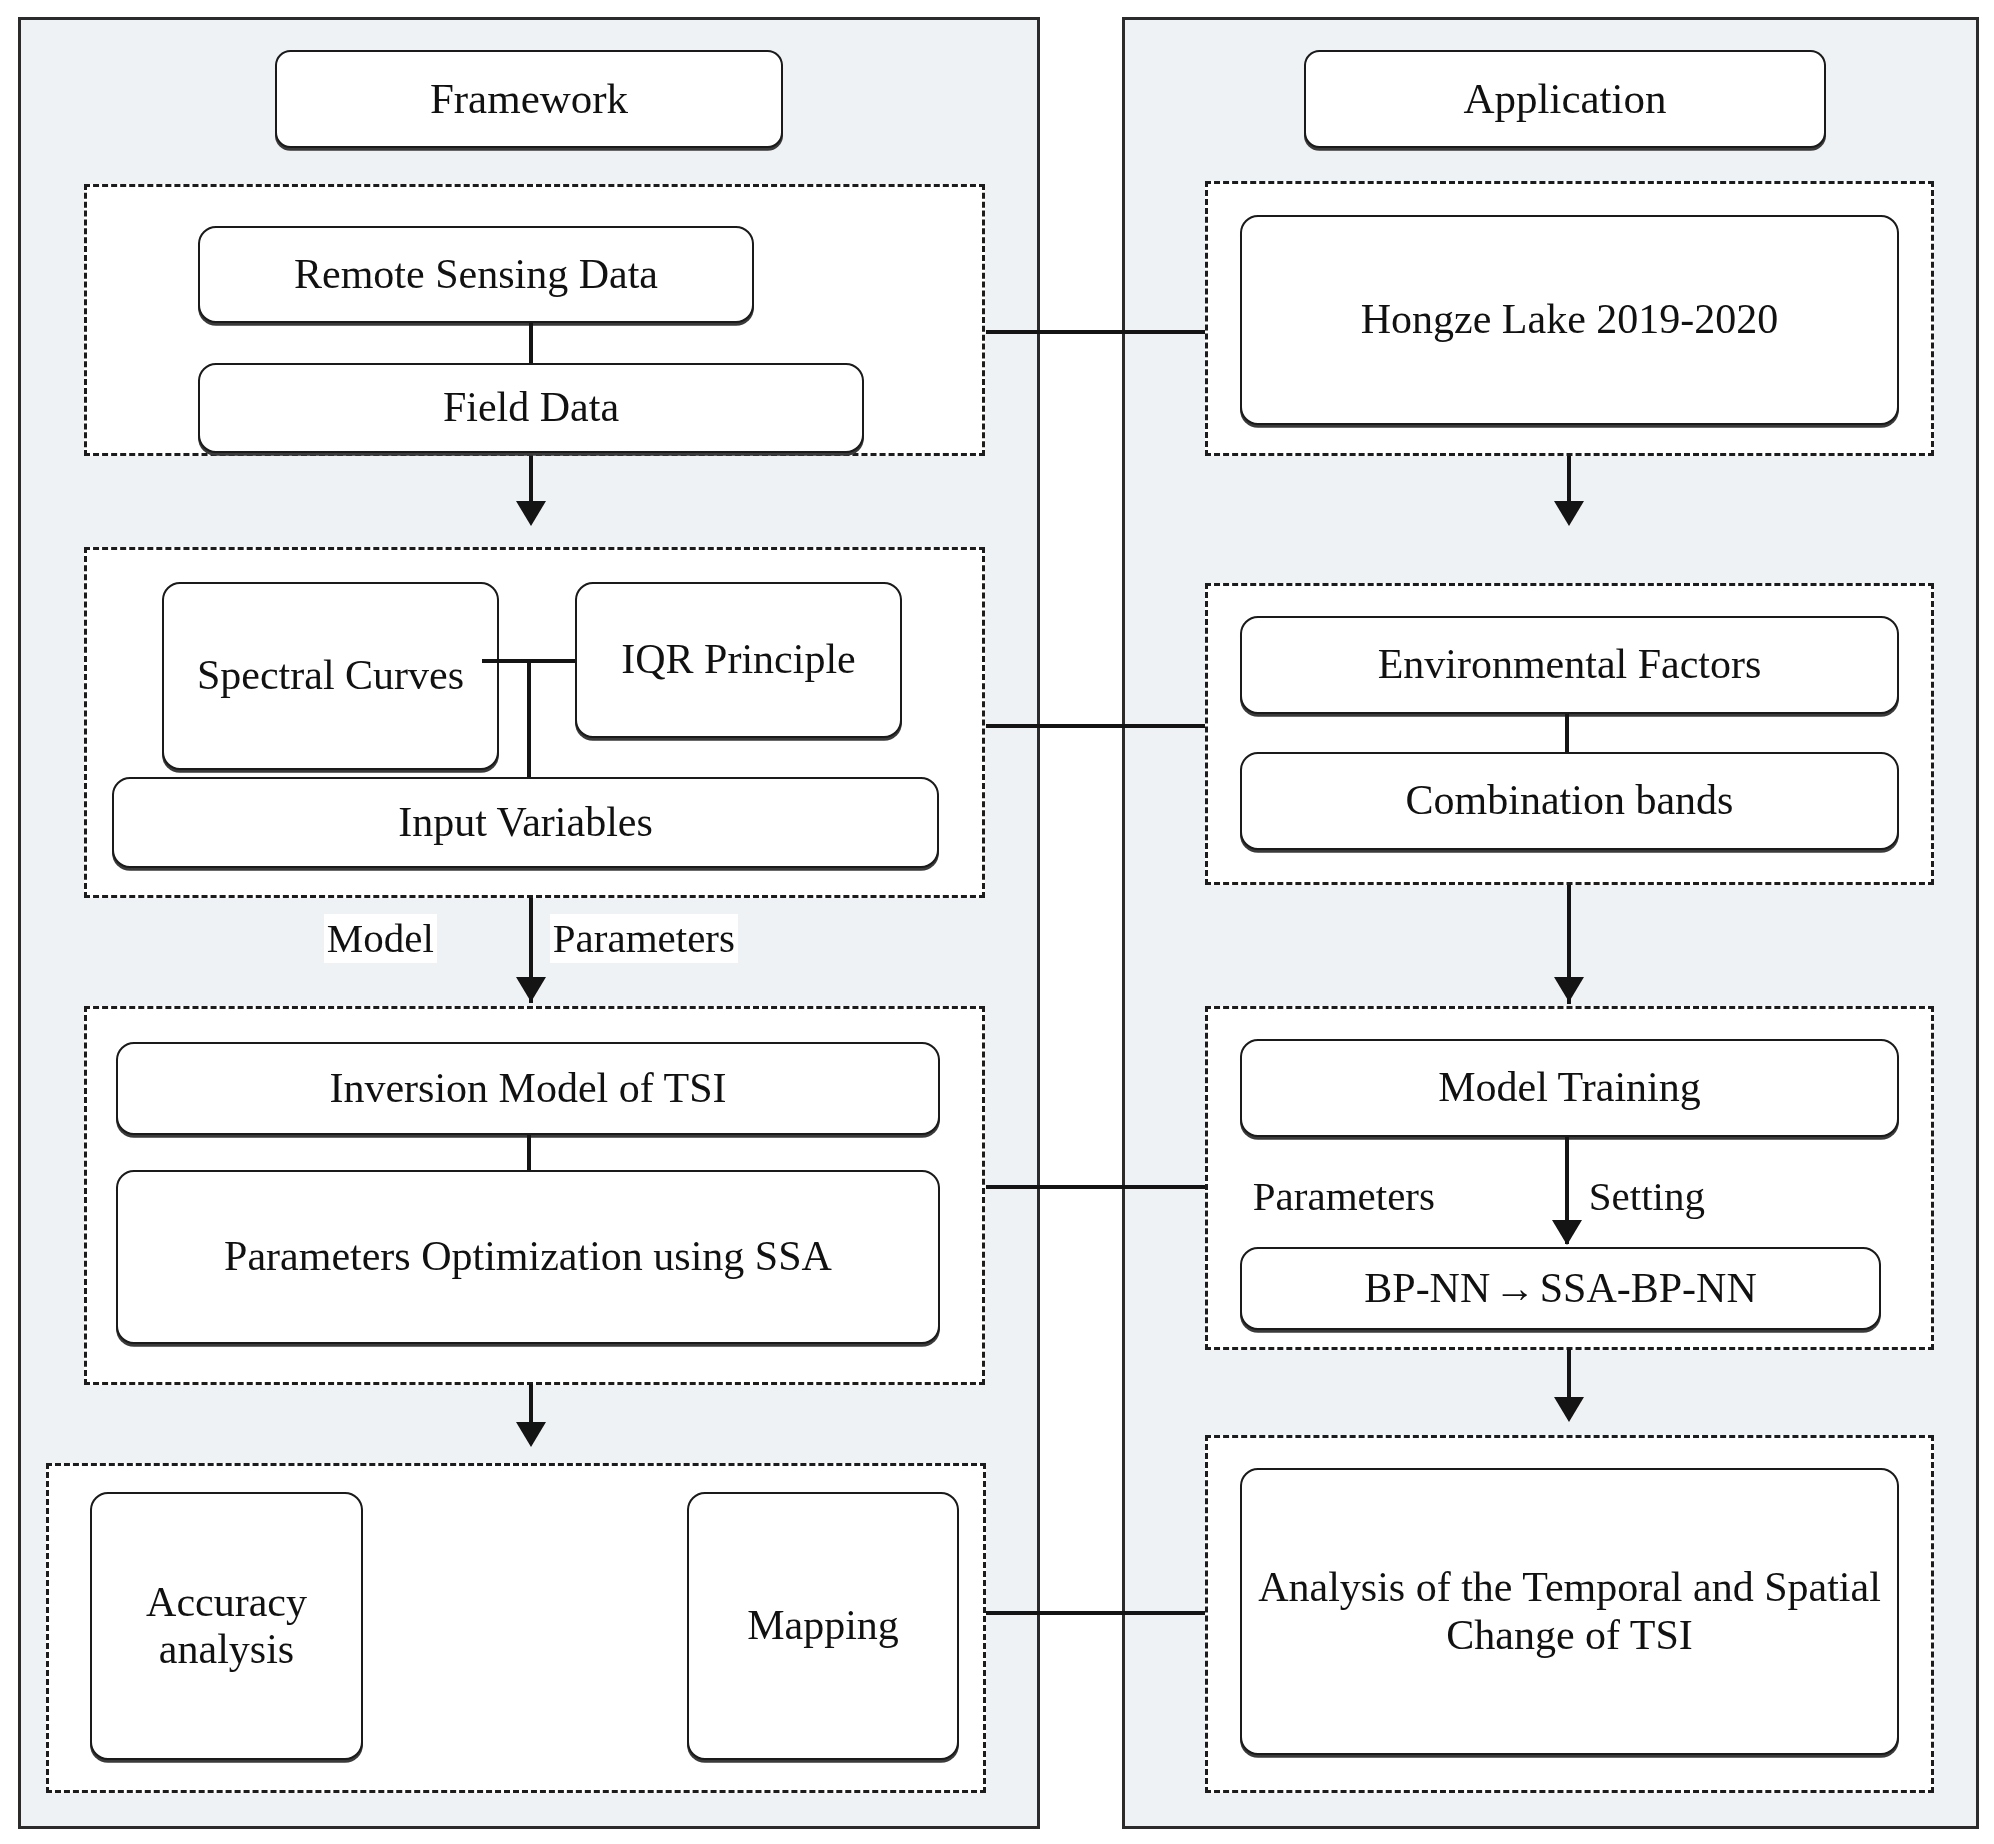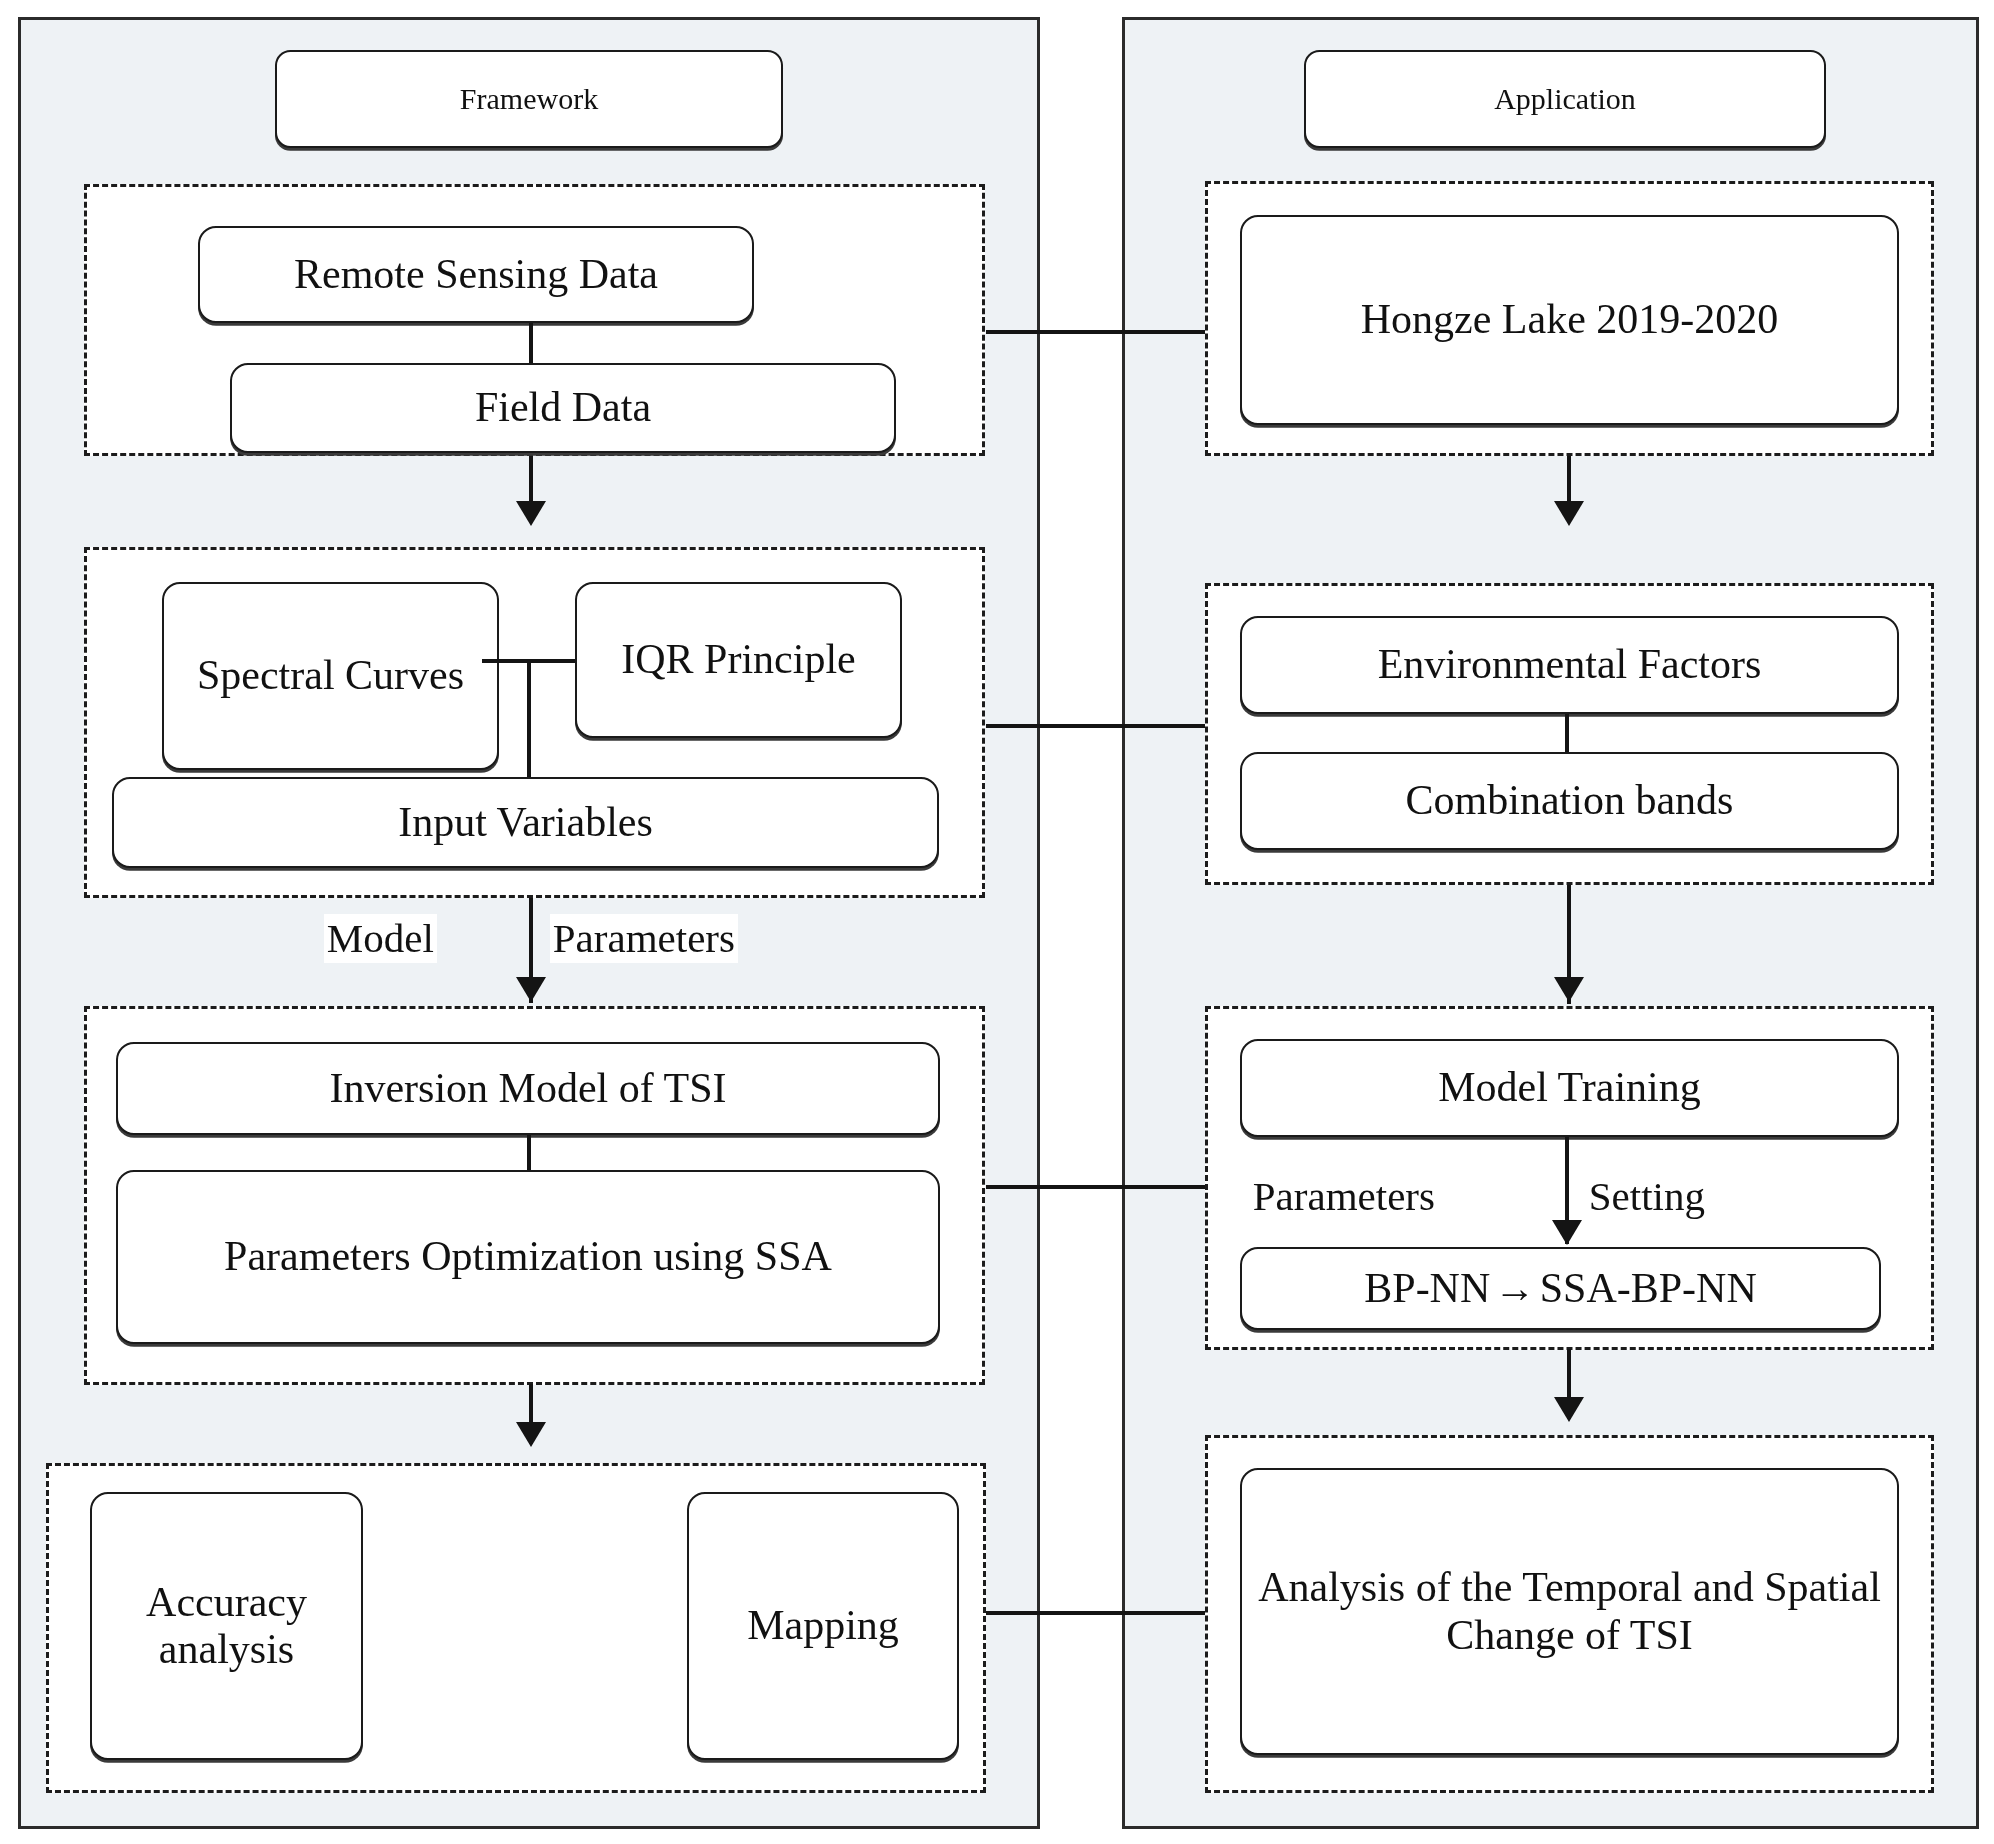--- a/index.html
+++ b/index.html
@@ -46,21 +46,21 @@
     display: flex;
     align-items: center;
     justify-content: center;
     text-align: center;
     color: #111111;
     font-size: 42px;
     line-height: 1.12;
     box-shadow: 0 2.8px 0 0 #3a3a3a;
     padding: 2.8px 7px;
   }
-  .node.title { font-size: 30px; border-radius: 15.4px; }
+  .node.title { font-size: 43px; border-radius: 15.4px; }
 
   
   .vline {
     position: absolute;
     background: #141414;
     width: 4.2px;
   }
   .hline {
     position: absolute;
     background: #141414;
@@ -103,21 +103,21 @@
 
 <div id="canvas">
 
   <div class="panel" id="panel-framework"></div>
 
   <div class="node title" style="left:275px; top:50px; width:508px; height:98px;">Framework</div>
 
   <div class="group" style="left:84px; top:184px; width:901px; height:272px;"></div>
   <div class="node" style="left:198px; top:226px; width:556px; height:97px;">Remote Sensing Data</div>
   <div class="vline" style="left:529px; top:323px; height:41px;"></div>
-  <div class="node" style="left:198px; top:363px; width:666px; height:90px;margin-left:32px;">Field Data</div>
+  <div class="node" style="left:198px; top:363px; width:666px; height:90px;">Field Data</div>
 
   <div class="vline" style="left:529px; top:456px; height:63px;"></div>
   <div class="arrow-down" style="left:516px; top:501px;"></div>
 
   <div class="group" style="left:84px; top:547px; width:901px; height:351px;"></div>
   <div class="node" style="left:146px; top:582px; width:337px; height:188px;margin-left:16px;">Spectral Curves</div>
   <div class="node" style="left:575px; top:582px; width:327px; height:156px;">IQR Principle</div>
 
   <div class="hline" style="left:482px; top:659px; width:93px;"></div>
   <div class="vline" style="left:527px; top:659px; height:119px;"></div>

